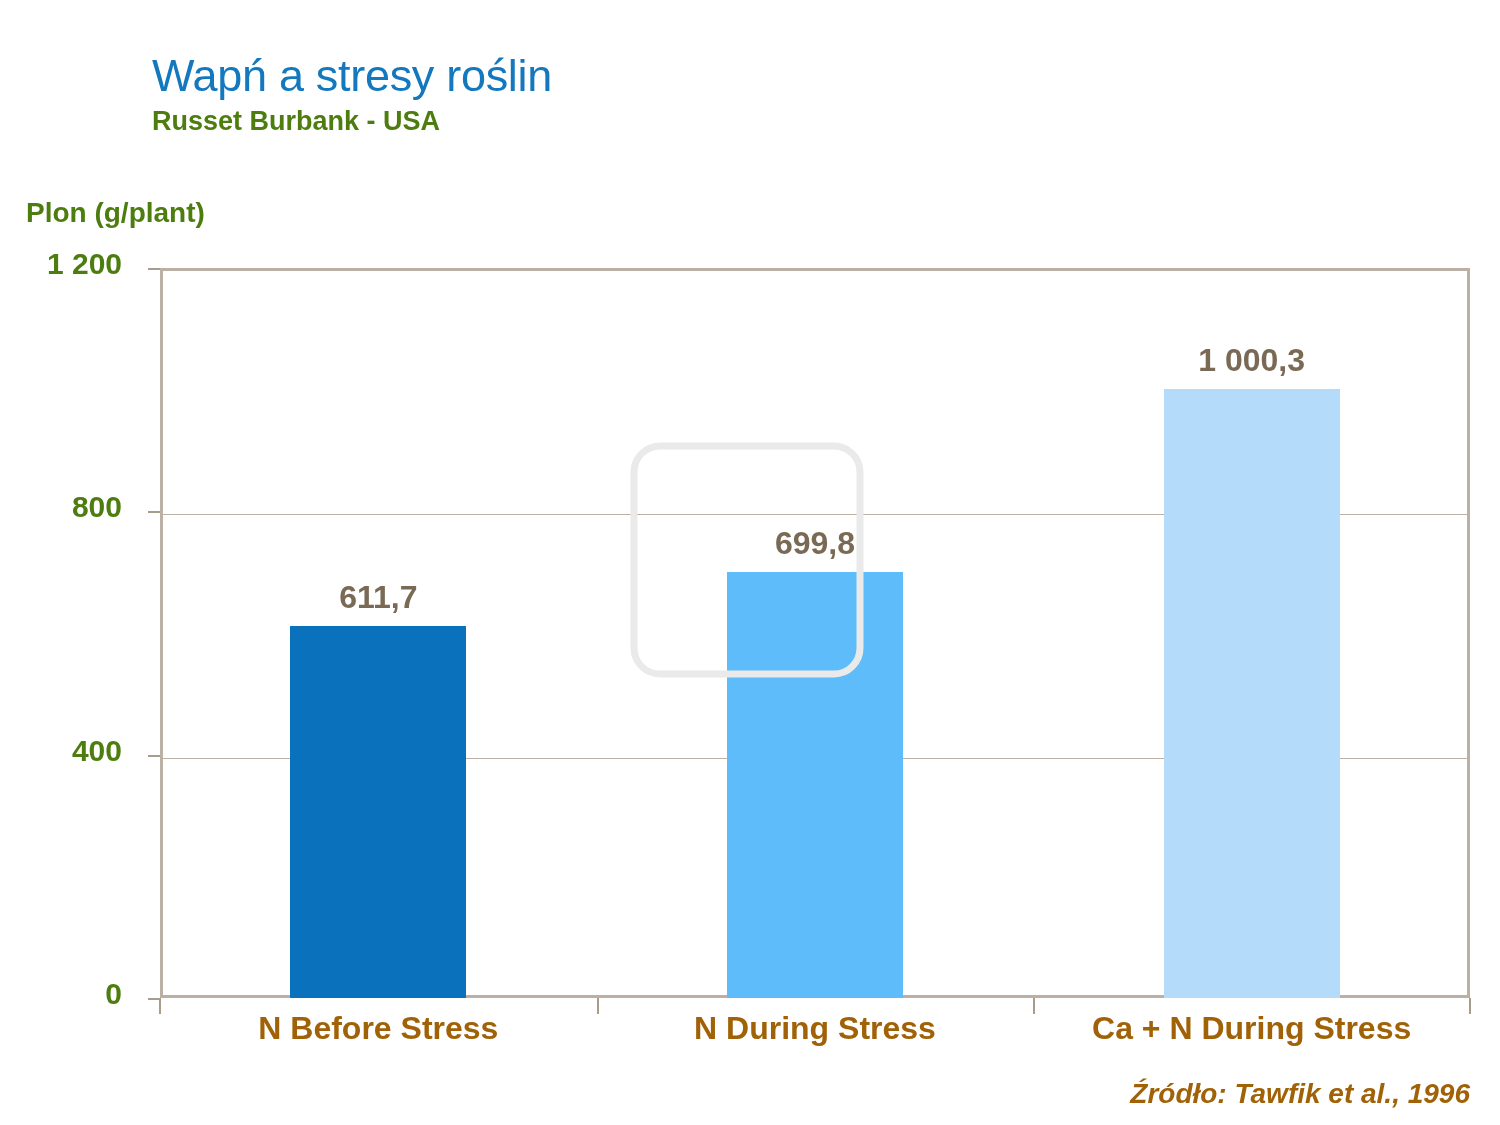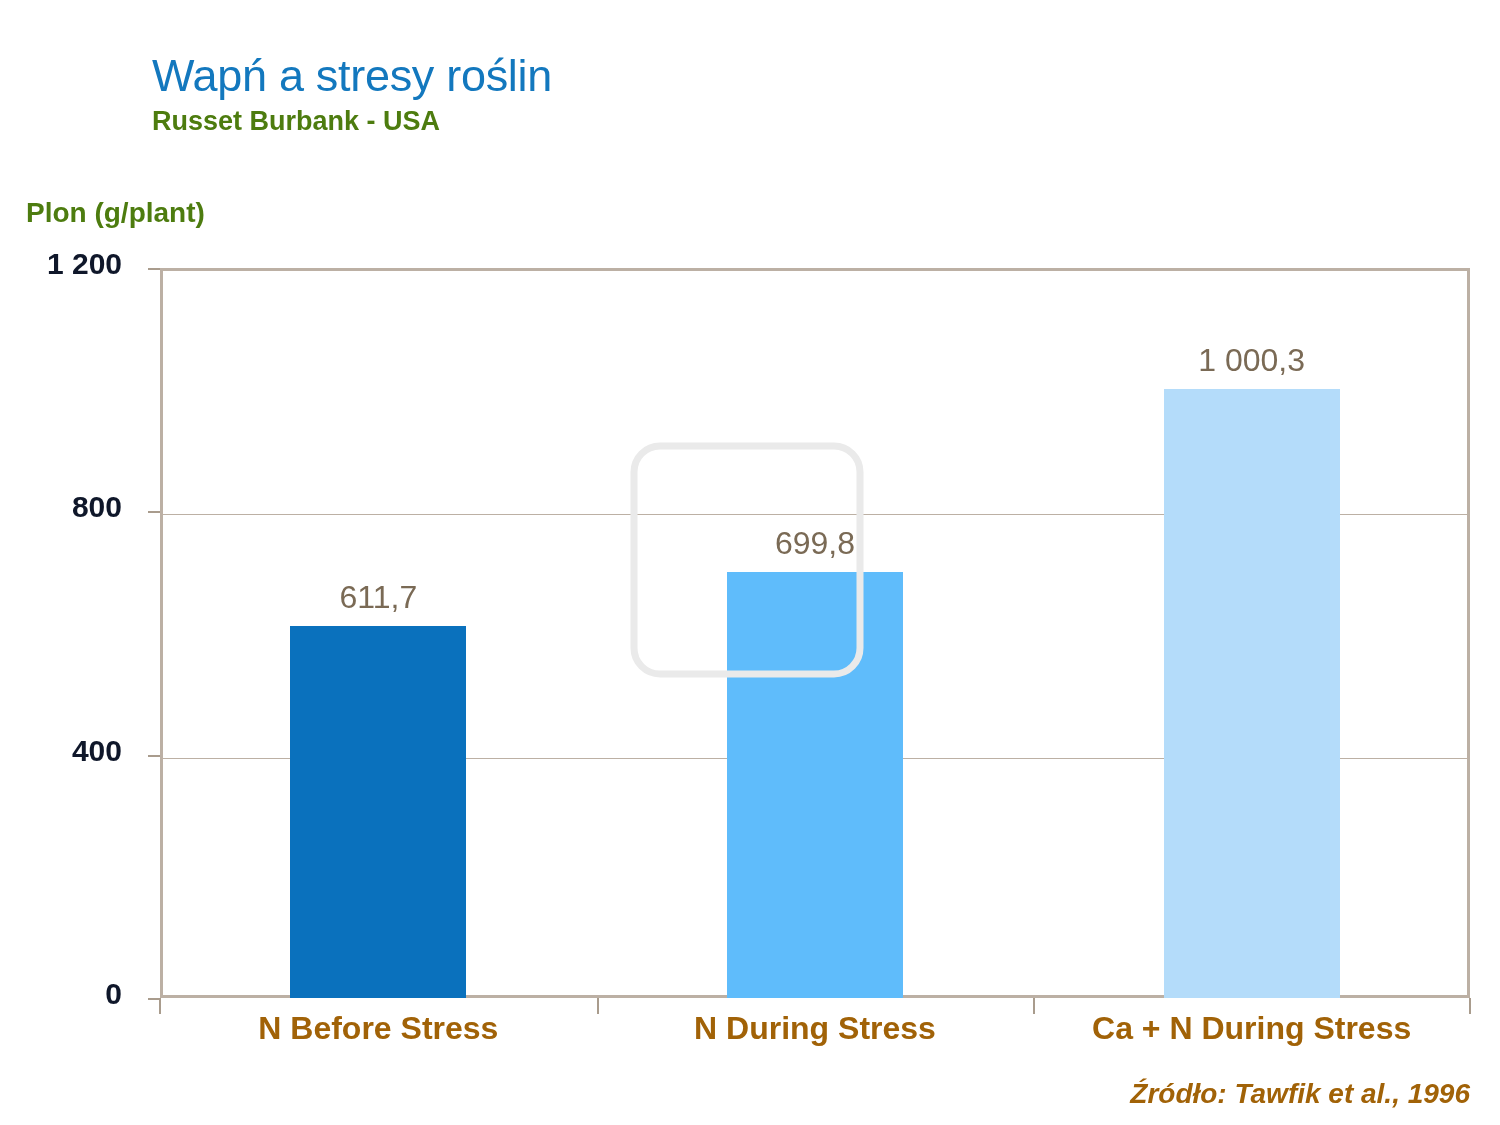--- a/index.html
+++ b/index.html
@@ -67,39 +67,39 @@
     height: 1px;
     background: #BCB0A4;
   }
   .y-tick-wrap {
     position: absolute;
     left: 0;
     width: 144px;
     text-align: right;
     font-size: 30px;
     font-weight: bold;
-    color: #0f172a;
+    color: #4d7c0f;
   }
   .y-tick-mark {
     position: absolute;
     width: 12px;
     height: 2px;
     background: #A99C8D;
     left: 148px;
   }
 
   
   .bar {
     position: absolute;
     bottom: 0;
   }
   .bar-value {
     position: absolute;
     font-size: 32px;
-    font-weight: normal;
+    font-weight: bold;
     color: #7A6A55;
     text-align: center;
     white-space: nowrap;
   }
 
   
   .cat-label {
     position: absolute;
     top: 1010px;
     font-size: 32px;

